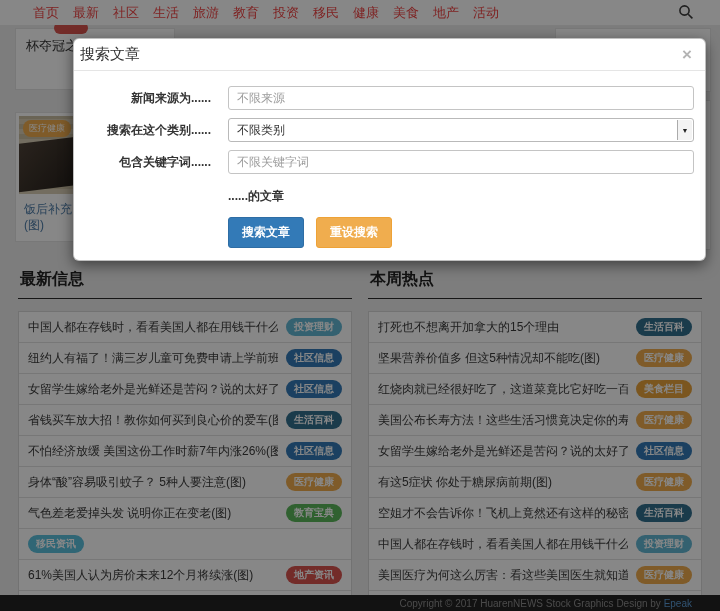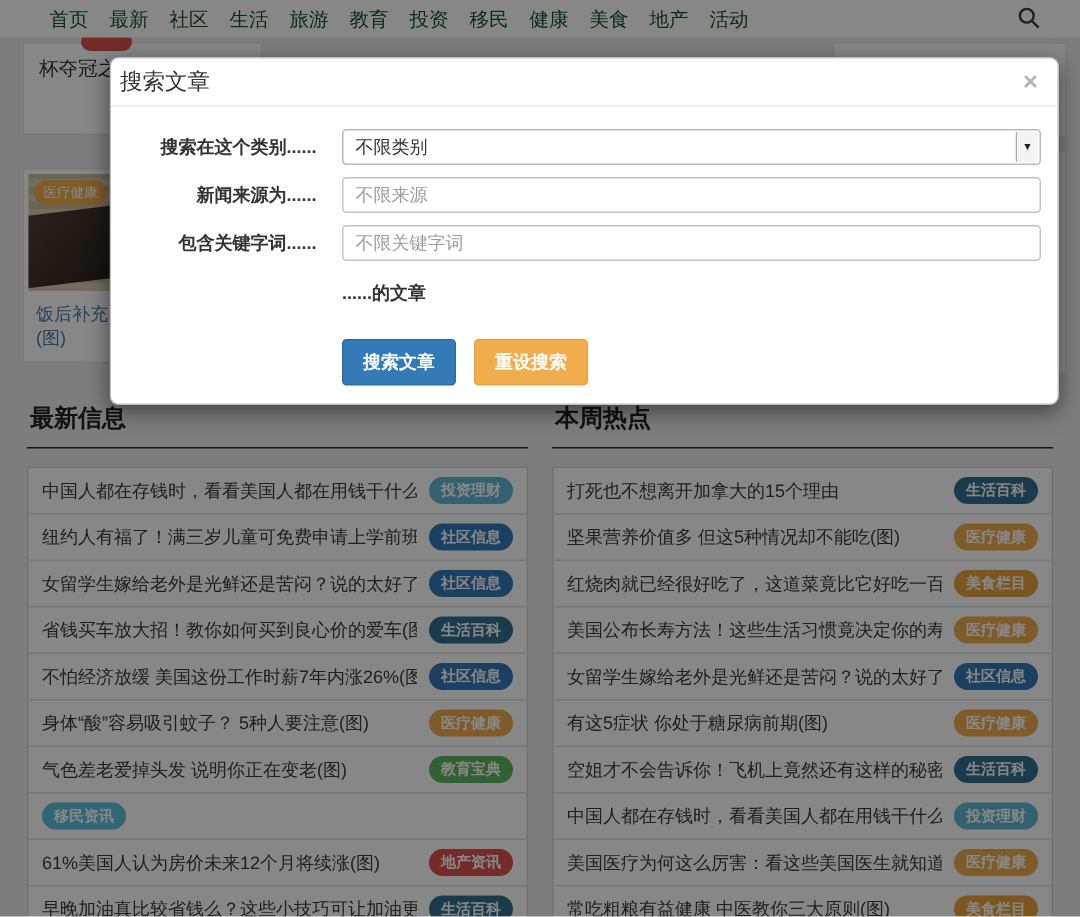--- a/index.html
+++ b/index.html
@@ -4,21 +4,21 @@
 <style>
   * { box-sizing: border-box; margin: 0; padding: 0; }
   html,body { width: 720px; }
   body { font-family: "Liberation Sans", "DejaVu Sans", sans-serif; }
   .page { position: relative; width: 720px; height: 611px; overflow: hidden; background: #ececec; }
 
   
   .navbar { position: absolute; top:0; left:0; right:0; height:25px; background:#fff;
             display:flex; align-items:center; z-index:5; }
   .nav-items { display:flex; gap:14px; padding-left:33px; }
-  .nav-item { font-size:13px; color:#14532d; cursor:pointer; white-space:nowrap; }
+  .nav-item { font-size:13px; color:#ef4444; cursor:pointer; white-space:nowrap; }
   .nav-search { position:absolute; right:26px; top:4px; width:16px; height:16px; cursor:pointer; }
 
   
   .bg-layer { position:absolute; inset:0; z-index:1; }
   .card { position:absolute; background:#fff; border:1px solid #e2e2e2; }
   .card-l1 { left:15px; top:28px; width:160px; height:62px; }
   .card-l1 .frag-title { position:absolute; left:10px; top:8px; font-size:13px; color:#333; }
   .red-pill { position:absolute; left:38px; top:-7px; width:34px; height:12px; border-radius:6px; background:#d9534f; }
   .card-l2 { left:15px; top:112px; width:160px; height:130px; }
   .img-tatami { position:absolute; left:3px; top:3px; right:3px; height:78px; overflow:hidden;
@@ -72,21 +72,21 @@
   .form-ctrl { flex:1; margin:0 11px 0 17px; position:relative; }
   .text-input { width:100%; height:24px; border:1px solid #c4c4c4; border-radius:3px;
      font-size:12px; padding:0 8px; color:#333; font-family:inherit; }
   .text-input::placeholder { color:#9c9c9c; }
   .select-box { width:100%; height:24px; border:1px solid #b9b9b9; border-radius:3px;
      background:#fff; position:relative; display:flex; align-items:center; cursor:pointer; }
   .select-value { font-size:12px; color:#333; padding-left:8px; }
   .select-arrow { position:absolute; right:1px; top:1px; bottom:1px; width:15px;
      background:#f3f3f3; border-left:1px solid #ababab; border-radius:0 2px 2px 0;
      display:flex; align-items:center; justify-content:center; font-size:7px; color:#222; }
-  .note-row { margin:12px 0 22px; }
+  .note-row { margin:12px 0 12px; }
   .note-text { font-size:12px; font-weight:bold; color:#333; }
   .btn-row .form-ctrl { display:flex; gap:12px; }
   .btn { font-size:12px; font-weight:bold; color:#fff; padding:6px 13px; border-radius:3px;
      border:1px solid transparent; cursor:pointer; font-family:inherit; }
   .btn-search { background:#337ab7; border-color:#2e6da4; }
   .btn-reset { background:#f0ad4e; border-color:#eea236; }
   .modal-footer { border-top:1px solid #e5e5e5; padding:7px 8px; text-align:right; }
   .btn-close { background:#d9534f; border:2px solid #b52b27; padding:4px 10px; }
 </style>
 </head>
@@ -226,45 +226,48 @@
             <span class="badge" style="background: rgb(240, 173, 78);">医疗健康</span>
           </div>
           <div class="list-row">
             <span class="item-text">常吃粗粮有益健康 中医教你三大原则(图)</span>
             <span class="badge" style="background: rgb(233, 163, 59);">美食栏目</span>
           </div>
         </div>
     </div>
   </section>
 
+  <footer class="footer">
+    <span>Copyright © 2017 HuarenNEWS Stock Graphics Design by </span><a href="#">Epeak</a>
+  </footer>
 
   <div class="overlay"></div>
 
   <div class="modal">
     <div class="modal-header">
       <span class="modal-title">搜索文章</span>
       <span class="modal-close">×</span>
     </div>
     <div class="modal-body">
       <div class="form-row">
+        <label class="form-label">新闻来源为......</label>
+        <div class="form-ctrl">
+          <input class="text-input" placeholder="不限来源" style="">
+        </div>
+      </div>
+      <div class="form-row">
         <label class="form-label">搜索在这个类别......</label>
         <div class="form-ctrl">
           <div class="select-box">
             <span class="select-value">不限类别</span>
             <span class="select-arrow">▼</span>
           </div>
         </div>
       </div>
       <div class="form-row">
-        <label class="form-label">新闻来源为......</label>
-        <div class="form-ctrl">
-          <input class="text-input" placeholder="不限来源" style="">
-        </div>
-      </div>
-      <div class="form-row">
         <label class="form-label">包含关键字词......</label>
         <div class="form-ctrl">
           <input class="text-input" placeholder="不限关键字词" style="">
         </div>
       </div>
       <div class="form-row note-row">
         <span class="form-label"></span>
         <div class="form-ctrl">
           <span class="note-text">......的文章</span>
         </div>

